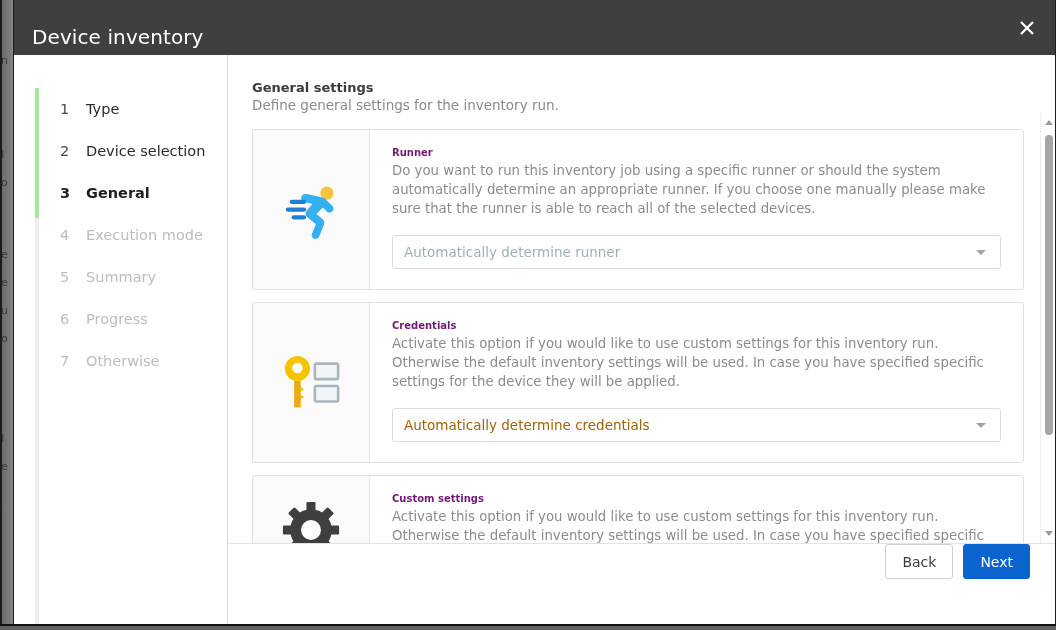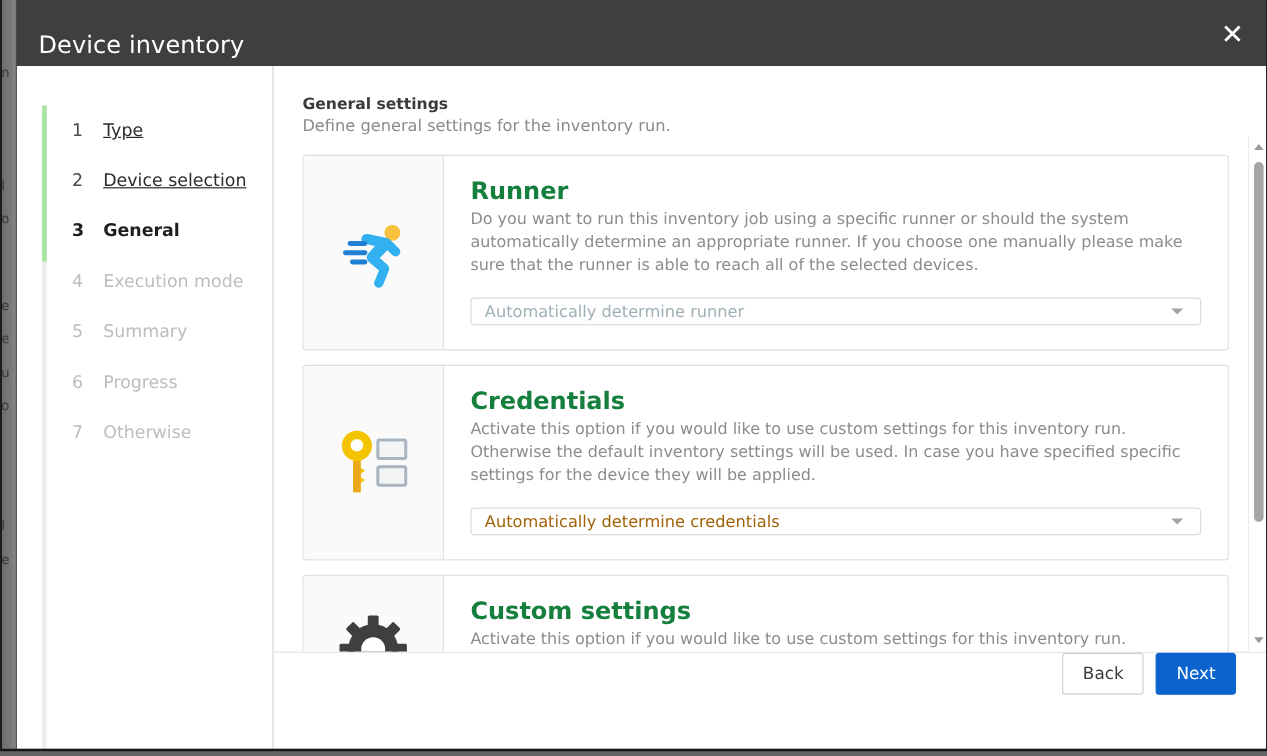--- a/index.html
+++ b/index.html
@@ -91,21 +91,21 @@
     padding-left: 46px;
     font-size: 14.5px;
   }
   .step .num {
     position: absolute; left: 46px;
     width: 18px;
     color: #4a4a4a;
   }
   .step .lbl { padding-left: 26px; color: #2b2b2b; }
   .step.done .num { color: #4a4a4a; }
-  .step.done .lbl { color: #2b2b2b; text-decoration: underline; }
+  .step.done .lbl { color: #2b2b2b; }
   .step.current .num,
   .step.current .lbl { color: #1f1f1f; font-weight: bold; }
   .step.pending .num,
   .step.pending .lbl { color: #bdbdbd; }
 
   
   #content {
     flex: 1 1 auto;
     display: flex; flex-direction: column;
     min-width: 0;
@@ -150,30 +150,30 @@
     background: #fafafa;
     border-right: 1px solid #e4e4e4;
     display: flex; align-items: center; justify-content: center;
   }
   .card-main {
     flex: 1 1 auto;
     padding: 17px 22px 20px 22px;
     min-width: 0;
   }
   .card-title {
-    font-size: 20px; font-weight: bold; color: #15803d;
+    font-size: 10px; font-weight: bold; color: #701a75;
     margin-bottom: 3px;
   }
   .card-desc {
     font-size: 13.3px; color: #8c8c8c; line-height: 1.43;
   }
 
   .select {
     margin-top: 17px;
-    height: 23px;
+    height: 34px;
     border: 1px solid #dcdcdc;
     border-radius: 3px;
     background: #ffffff;
     display: flex; align-items: center;
     padding: 0 10px 0 11px;
     position: relative;
     cursor: pointer;
   }
   .select .val { font-size: 13.5px; color: #a16207; flex: 1 1 auto; }
   .select .val.placeholder { color: #9fb0b7; }

